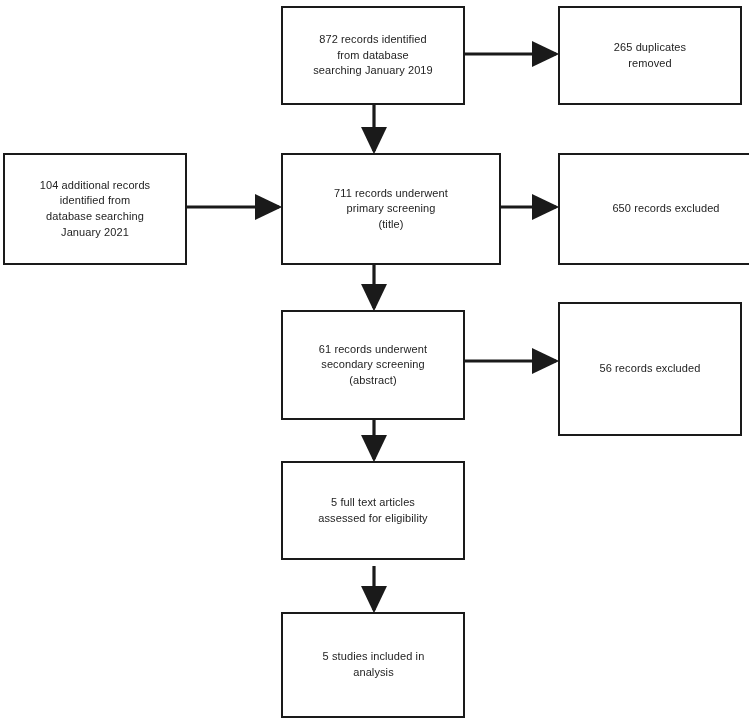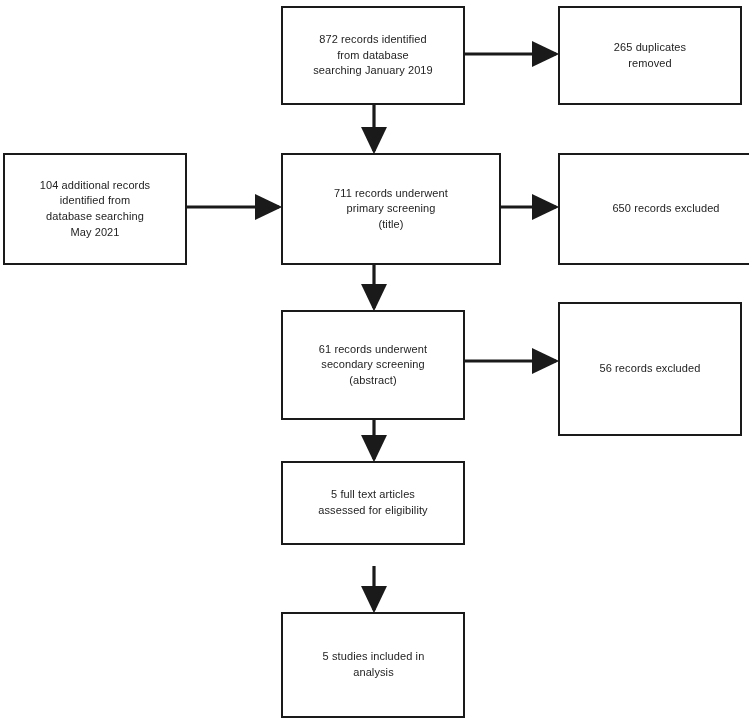--- a/index.html
+++ b/index.html
@@ -65,28 +65,28 @@
 
   <div id="box-layer">
       <div class="flow-box" style="left: 281px; top: 6px; width: 184px; height: 99px; border-color: rgb(26, 26, 26); color: rgb(35, 35, 35); background: rgb(255, 255, 255);">872 records identified
 from database
 searching January 2019</div>
       <div class="flow-box" style="left: 558px; top: 6px; width: 184px; height: 99px; border-color: rgb(26, 26, 26); color: rgb(35, 35, 35); background: rgb(255, 255, 255);">265 duplicates
 removed</div>
       <div class="flow-box" style="left: 3px; top: 153px; width: 184px; height: 112px; border-color: rgb(26, 26, 26); color: rgb(35, 35, 35); background: rgb(255, 255, 255);">104 additional records
 identified from
 database searching
-May 2021</div>
+January 2021</div>
       <div class="flow-box" style="left: 281px; top: 153px; width: 220px; height: 112px; border-color: rgb(26, 26, 26); color: rgb(35, 35, 35); background: rgb(255, 255, 255);">711 records underwent
 primary screening
 (title)</div>
       <div class="flow-box" style="left: 558px; top: 153px; width: 216px; height: 112px; border-color: rgb(26, 26, 26); color: rgb(35, 35, 35); background: rgb(255, 255, 255);">650 records excluded</div>
       <div class="flow-box" style="left: 281px; top: 310px; width: 184px; height: 110px; border-color: rgb(26, 26, 26); color: rgb(35, 35, 35); background: rgb(255, 255, 255);">61 records underwent
 secondary screening
 (abstract)</div>
       <div class="flow-box" style="left: 558px; top: 302px; width: 184px; height: 134px; border-color: rgb(26, 26, 26); color: rgb(35, 35, 35); background: rgb(255, 255, 255);">56 records excluded</div>
-      <div class="flow-box" style="left: 281px; top: 461px; width: 184px; height: 84px; border-color: rgb(26, 26, 26); color: rgb(35, 35, 35); background: rgb(255, 255, 255);">5 full text articles
+      <div class="flow-box" style="left: 281px; top: 461px; width: 184px; height: 99px; border-color: rgb(26, 26, 26); color: rgb(35, 35, 35); background: rgb(255, 255, 255);">5 full text articles
 assessed for eligibility</div>
       <div class="flow-box" style="left: 281px; top: 612px; width: 184px; height: 106px; border-color: rgb(26, 26, 26); color: rgb(35, 35, 35); background: rgb(255, 255, 255); padding-left: 11px;">5 studies included in
 analysis</div>
     </div>
 
 </div>
 
 </body></html>

